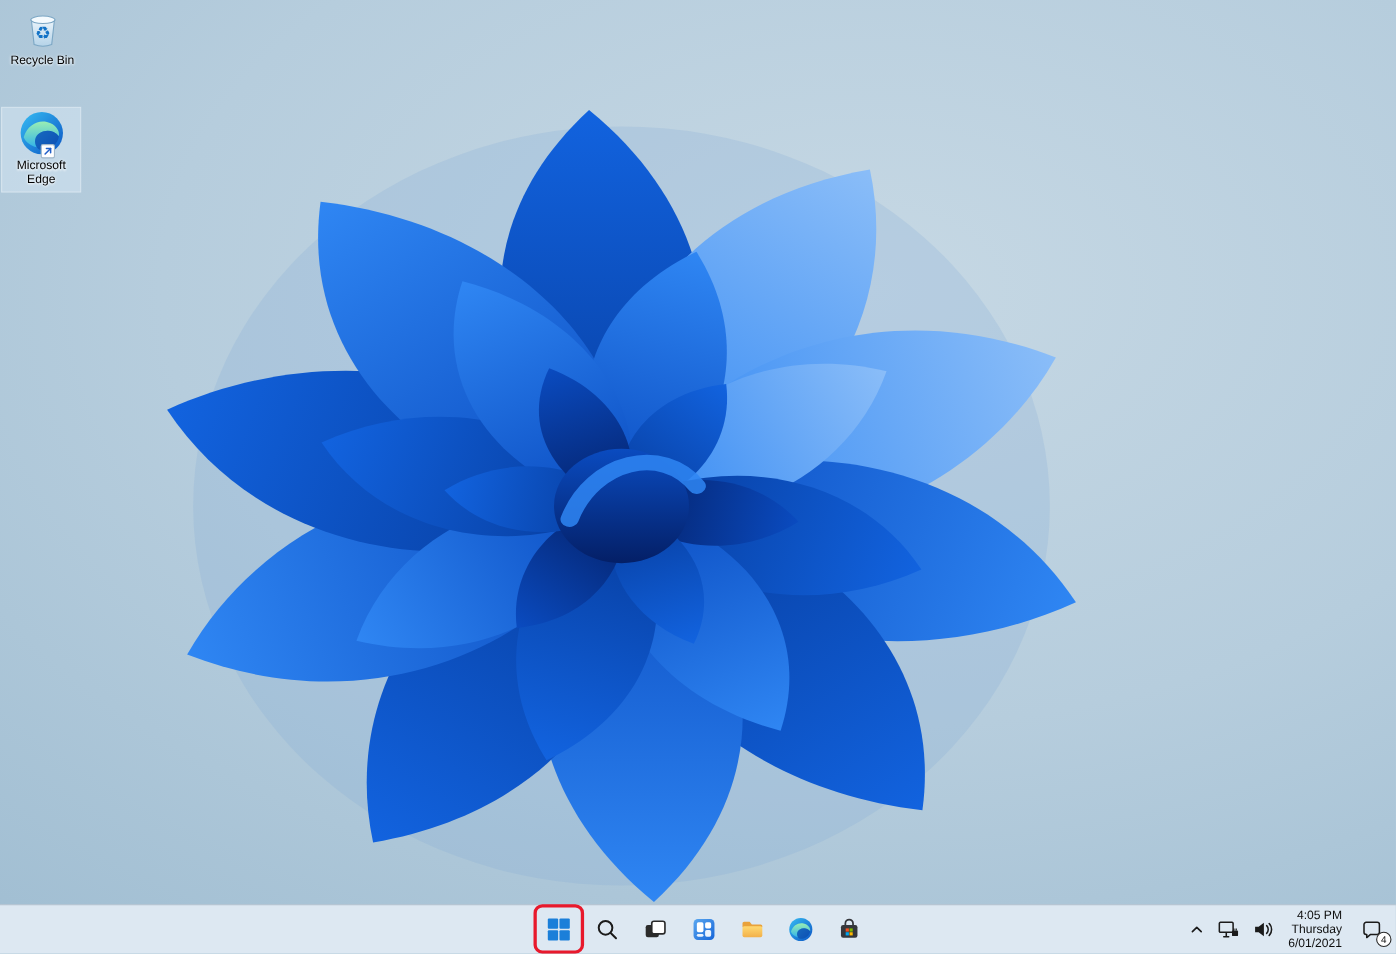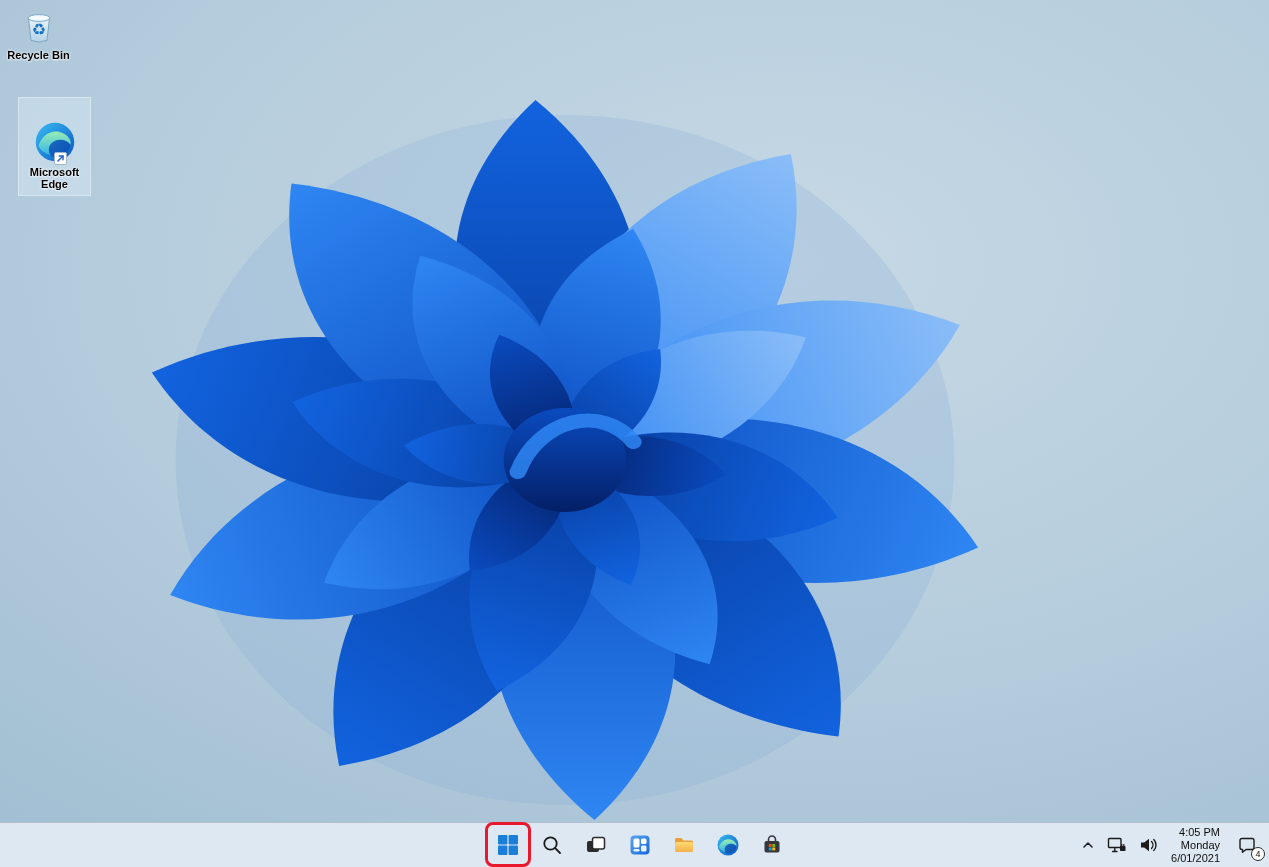--- a/index.html
+++ b/index.html
@@ -18,26 +18,25 @@
     position:absolute;left:75px;top:70px;width:980px;height:780px;
   }
   
   .desk-icon{
     position:absolute;width:73px;text-align:center;color:#000;font-size:11px;
     cursor:default;
   }
   .desk-icon .dlabel{
     display:block;margin-top:2px;line-height:12px;
     text-shadow:0 0 3px rgba(255,255,255,.95), 0 1px 2px rgba(255,255,255,.8);
-    font-weight:bold;
   }
   .desk-icon .art{display:block;margin:0 auto;}
   .icon-recycle{left:2px;top:7px;}
   .icon-edge{
-    left:18px;top:97px;padding:23px 0 6px;
+    left:1px;top:97px;padding:2px 0 6px;
     background:rgba(208,226,240,.6);
     box-shadow:0 0 0 1px rgba(255,255,255,.35) inset;
   }
   .edge-art-wrap{position:relative;width:44px;height:44px;margin:0 auto;}
   .shortcut-badge{
     position:absolute;left:-1px;bottom:-1px;width:13px;height:13px;background:#fff;
     border:1px solid #9fb6c9;border-radius:2px;box-sizing:border-box;
     display:flex;align-items:center;justify-content:center;
   }
   
@@ -285,21 +284,21 @@
       <svg width="20" height="20" viewBox="0 0 20 20" aria-hidden="true">
         <path d="M3 7.5 h3.2 L11 3.8 v12.4 L6.2 12.5 H3 Z" fill="#1b1b1b"></path>
         <path d="M13.5 6.5 a5 5 0 0 1 0 7" stroke="#1b1b1b" stroke-width="1.4" fill="none" stroke-linecap="round"></path>
         <path d="M15.8 4.5 a8 8 0 0 1 0 11" stroke="#1b1b1b" stroke-width="1.4" fill="none" stroke-linecap="round"></path>
       </svg>
     </div>
 
     <div class="tray-btn clock">
       <div>
         <div>4:05 PM</div>
-        <div>Monday</div>
+        <div>Thursday</div>
         <div>6/01/2021</div>
       </div>
     </div>
 
     <div class="tray-btn" style="padding:0 9px;">
       <svg width="20" height="20" viewBox="0 0 20 20" fill="none" stroke="#1b1b1b" stroke-width="1.4" stroke-linejoin="round" aria-hidden="true">
         <path d="M3 5.5 a2 2 0 0 1 2 -2 h10 a2 2 0 0 1 2 2 v7 a2 2 0 0 1 -2 2 H9 l-3.5 2.8 V14.5 H5 a2 2 0 0 1 -2 -2 Z"></path>
       </svg>
       <span class="notif-badge">4</span>
     </div>

